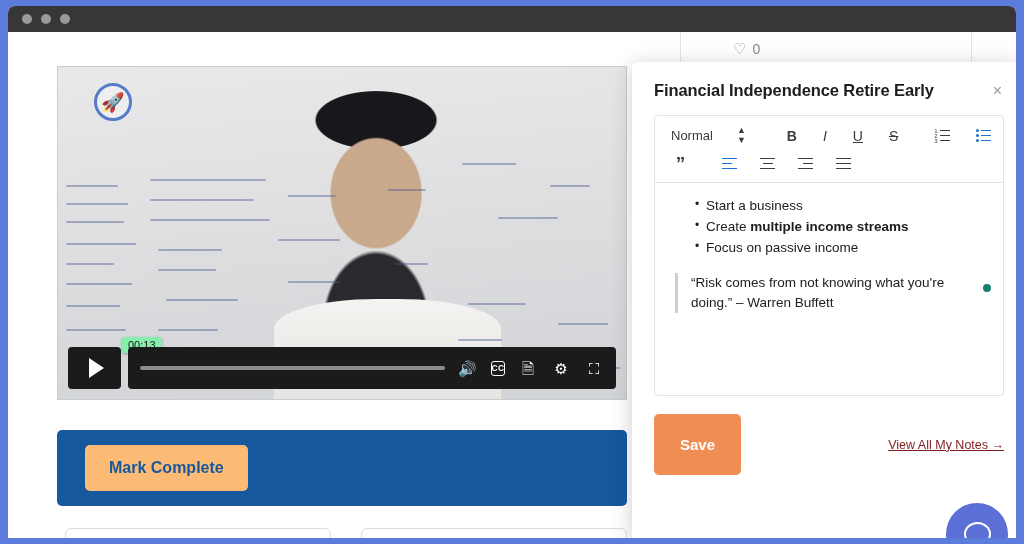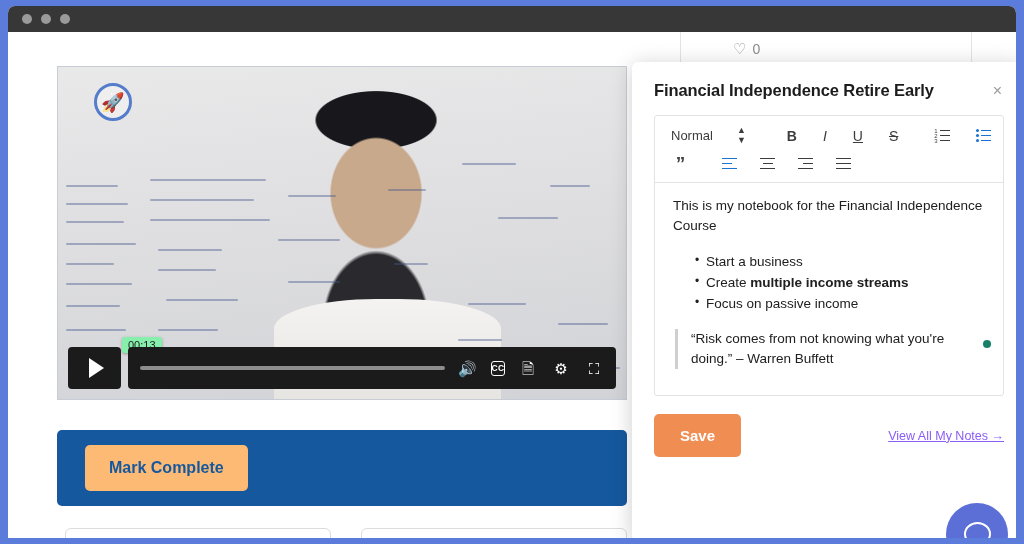--- a/index.html
+++ b/index.html
@@ -335,25 +335,25 @@
   }
   #notes-footer {
     position: absolute;
     left: 22px; right: 18px; top: 352px;
     display: flex; align-items: center; justify-content: space-between;
   }
   #save-button {
     background: #f08d52; color: #ffffff;
     font-size: 15px; font-weight: 700;
     border: none; border-radius: 5px;
-    padding: 13px 26px; cursor: pointer;
+    padding: 22px 26px; cursor: pointer;
     font-family: "Liberation Sans", sans-serif;
   }
   #view-notes-link {
-    font-size: 12.5px; color: #8b5cf6;
+    font-size: 12.5px; color: #7f1d1d;
     text-decoration: underline; cursor: pointer;
   }
 </style>
 </head>
 <body>
 
 <div id="browser-frame">
 
   <div id="titlebar">
     <span class="dot"></span>
@@ -523,21 +523,20 @@
               <span class="align-icon just">
                   <i></i>
                   <i></i>
                   <i></i>
                 </span>
             </div>
           </div>
         </div>
 
         <div id="editor-content">
-          <div id="note-intro">This is my notebook for the Financial Independence Course</div>
           <ul id="note-list">
             <li>Start a business</li>
             <li>Create <b>multiple income streams</b></li>
             <li>Focus on passive income</li>
           </ul>
           <div id="note-quote">
             <span>“Risk comes from not knowing what you're doing.” – Warren Buffett</span>
             <span id="cursor-dot"></span>
           </div>
         </div>

